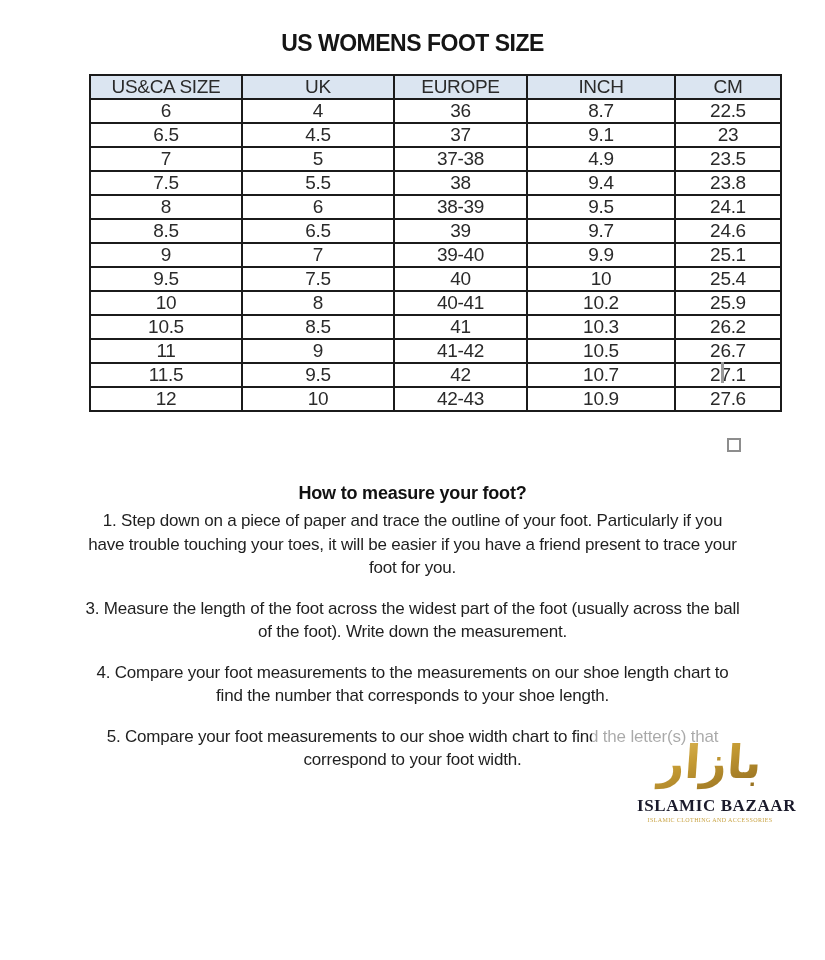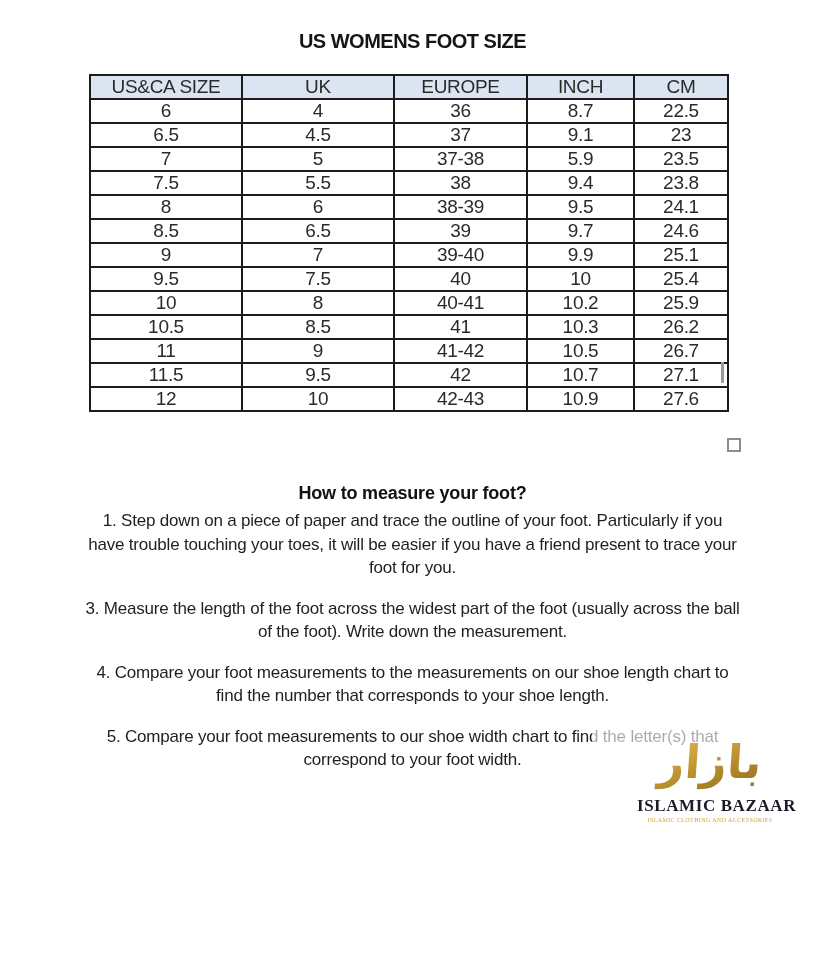--- a/index.html
+++ b/index.html
@@ -15,21 +15,21 @@
     margin: 0 auto;
   }
 
   
   .title {
     position: absolute;
     top: 30px;
     left: 0;
     width: 100%;
     text-align: center;
-    font-size: 20px;
+    font-size: 23px;
     font-weight: bold;
     letter-spacing: -0.5px;
     color: #151515;
   }
 
   
   .size-table {
     position: absolute;
     left: 89px;
     top: 74px;
@@ -45,22 +45,22 @@
     vertical-align: middle;
     height: 23.3px;
     padding: 0;
     font-weight: normal;
     color: #2a2a2a;
   }
   .size-table th { background: #dbe5f1; }
   .col-us { width: 152px; }
   .col-uk { width: 152px; }
   .col-eu { width: 133px; }
-  .col-in { width: 107px; }
-  .col-cm { width: 94px; }
+  .col-in { width: 148px; }
+  .col-cm { width: 106px; }
 
   
   .resize-tick {
     position: absolute;
     left: 721px;
     top: 362px;
     width: 3px;
     height: 21px;
     background: #9a9a9a;
   }
@@ -175,21 +175,21 @@
           <td>6.5</td>
           <td>4.5</td>
           <td>37</td>
           <td>9.1</td>
           <td>23</td>
         </tr>
         <tr>
           <td>7</td>
           <td>5</td>
           <td>37-38</td>
-          <td>5.9</td>
+          <td>4.9</td>
           <td>23.5</td>
         </tr>
         <tr>
           <td>7.5</td>
           <td>5.5</td>
           <td>38</td>
           <td>9.4</td>
           <td>23.8</td>
         </tr>
         <tr>

